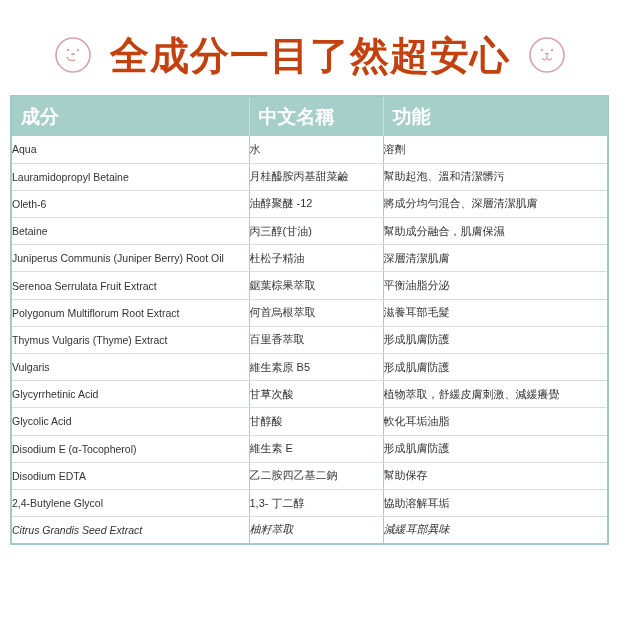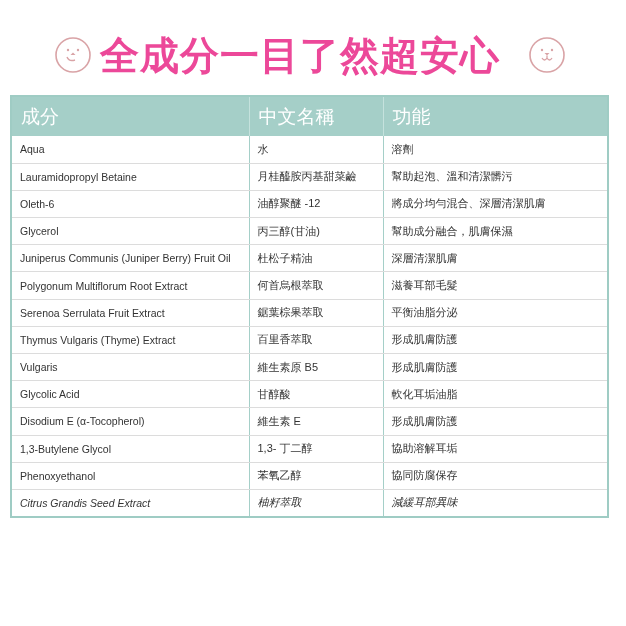--- a/index.html
+++ b/index.html
@@ -2,30 +2,30 @@
 <html><head>
 <meta charset="utf-8">
 <style>
   html, body { margin: 0; padding: 0; background: #ffffff; }
   body { width: 626px; height: 626px; position: relative; overflow: hidden;
          font-family: "DejaVu Sans", sans-serif; }
   .title-row { position: absolute; left: 0; top: 28px; width: 626px; height: 60px; }
   .face { position: absolute; top: 7px; width: 40px; height: 40px; }
   .face.left { left: 53px; }
   .face.right { left: 527px; }
-  .title { position: absolute; left: 100px; width: 420px; top: 6px; 
-           font-size: 39px; font-weight: bold; color: #ec4899; letter-spacing: 1px;
+  .title { position: absolute; left: 100px; width: 420px; top: 6px; text-align: center;
+           font-size: 39px; font-weight: bold; color: #c2410c; letter-spacing: 1px;
            line-height: 44px; }
   table { position: absolute; left: 10px; top: 95px; width: 597px;
           border-collapse: collapse; border: 2px solid #9fccc4; table-layout: fixed; }
   col.c1 { width: 238px; } col.c2 { width: 134px; } col.c3 { width: 225px; }
-  th { background: #a5cfc8; color: #ffffff; font-weight: normal; text-align: left;
+  th { background: #a5cfc8; color: #ffffff; font-weight: bold; text-align: left;
        font-size: 19px; height: 40px; padding: 0 0 0 9px; border-right: 1px solid #c5e2dd;
        box-sizing: border-box; }
-  td { height: 27.2px; padding: 0 0 0 8px; font-size: 11px; color: #333333;
+  td { height: 27.2px; padding: 0 0 0 0; font-size: 11px; color: #333333;
        border-bottom: 1px solid #dcdcdc; border-right: 1px solid #a5cfc8;
        box-sizing: border-box; white-space: nowrap; overflow: hidden;
        font-family: "Liberation Sans", sans-serif; }
   td.en { font-size: 10.5px; }
   tr:last-child td { border-bottom: none; font-style: italic; }
   th:last-child, td:last-child { border-right: none; }
 </style>
 </head>
 <body>
 
@@ -70,68 +70,73 @@
         <td class="en">Lauramidopropyl Betaine</td>
         <td>月桂醯胺丙基甜菜鹼</td>
         <td>幫助起泡、溫和清潔髒污</td>
       </tr>
       <tr>
         <td class="en">Oleth-6</td>
         <td>油醇聚醚 -12</td>
         <td>將成分均勻混合、深層清潔肌膚</td>
       </tr>
       <tr>
-        <td class="en">Glycerol</td>
+        <td class="en">Betaine</td>
         <td>丙三醇(甘油)</td>
         <td>幫助成分融合，肌膚保濕</td>
       </tr>
       <tr>
-        <td class="en">Juniperus Communis (Juniper Berry) Fruit Oil</td>
+        <td class="en">Juniperus Communis (Juniper Berry) Root Oil</td>
         <td>杜松子精油</td>
         <td>深層清潔肌膚</td>
+      </tr>
+      <tr>
+        <td class="en">Serenoa Serrulata Fruit Extract</td>
+        <td>鋸葉棕果萃取</td>
+        <td>平衡油脂分泌</td>
       </tr>
       <tr>
         <td class="en">Polygonum Multiflorum Root Extract</td>
         <td>何首烏根萃取</td>
         <td>滋養耳部毛髮</td>
-      </tr>
-      <tr>
-        <td class="en">Serenoa Serrulata Fruit Extract</td>
-        <td>鋸葉棕果萃取</td>
-        <td>平衡油脂分泌</td>
       </tr>
       <tr>
         <td class="en">Thymus Vulgaris (Thyme) Extract</td>
         <td>百里香萃取</td>
         <td>形成肌膚防護</td>
       </tr>
       <tr>
         <td class="en">Vulgaris</td>
         <td>維生素原 B5</td>
         <td>形成肌膚防護</td>
       </tr>
       <tr>
+        <td class="en">Glycyrrhetinic Acid</td>
+        <td>甘草次酸</td>
+        <td>植物萃取，舒緩皮膚刺激、減緩癢覺</td>
+      </tr>
+      <tr>
         <td class="en">Glycolic Acid</td>
         <td>甘醇酸</td>
         <td>軟化耳垢油脂</td>
       </tr>
       <tr>
         <td class="en">Disodium E (α-Tocopherol)</td>
         <td>維生素 E</td>
         <td>形成肌膚防護</td>
       </tr>
       <tr>
-        <td class="en">1,3-Butylene Glycol</td>
+        <td class="en">Disodium EDTA</td>
+        <td>乙二胺四乙基二鈉</td>
+        <td>幫助保存</td>
+      </tr>
+      <tr>
+        <td class="en">2,4-Butylene Glycol</td>
         <td>1,3- 丁二醇</td>
         <td>協助溶解耳垢</td>
-      </tr>
-      <tr>
-        <td class="en">Phenoxyethanol</td>
-        <td>苯氧乙醇</td>
-        <td>協同防腐保存</td>
       </tr>
       <tr>
         <td class="en">Citrus Grandis Seed Extract</td>
         <td>柚籽萃取</td>
         <td>減緩耳部異味</td>
       </tr>
     </tbody>
 </table>
 
 </body></html>

